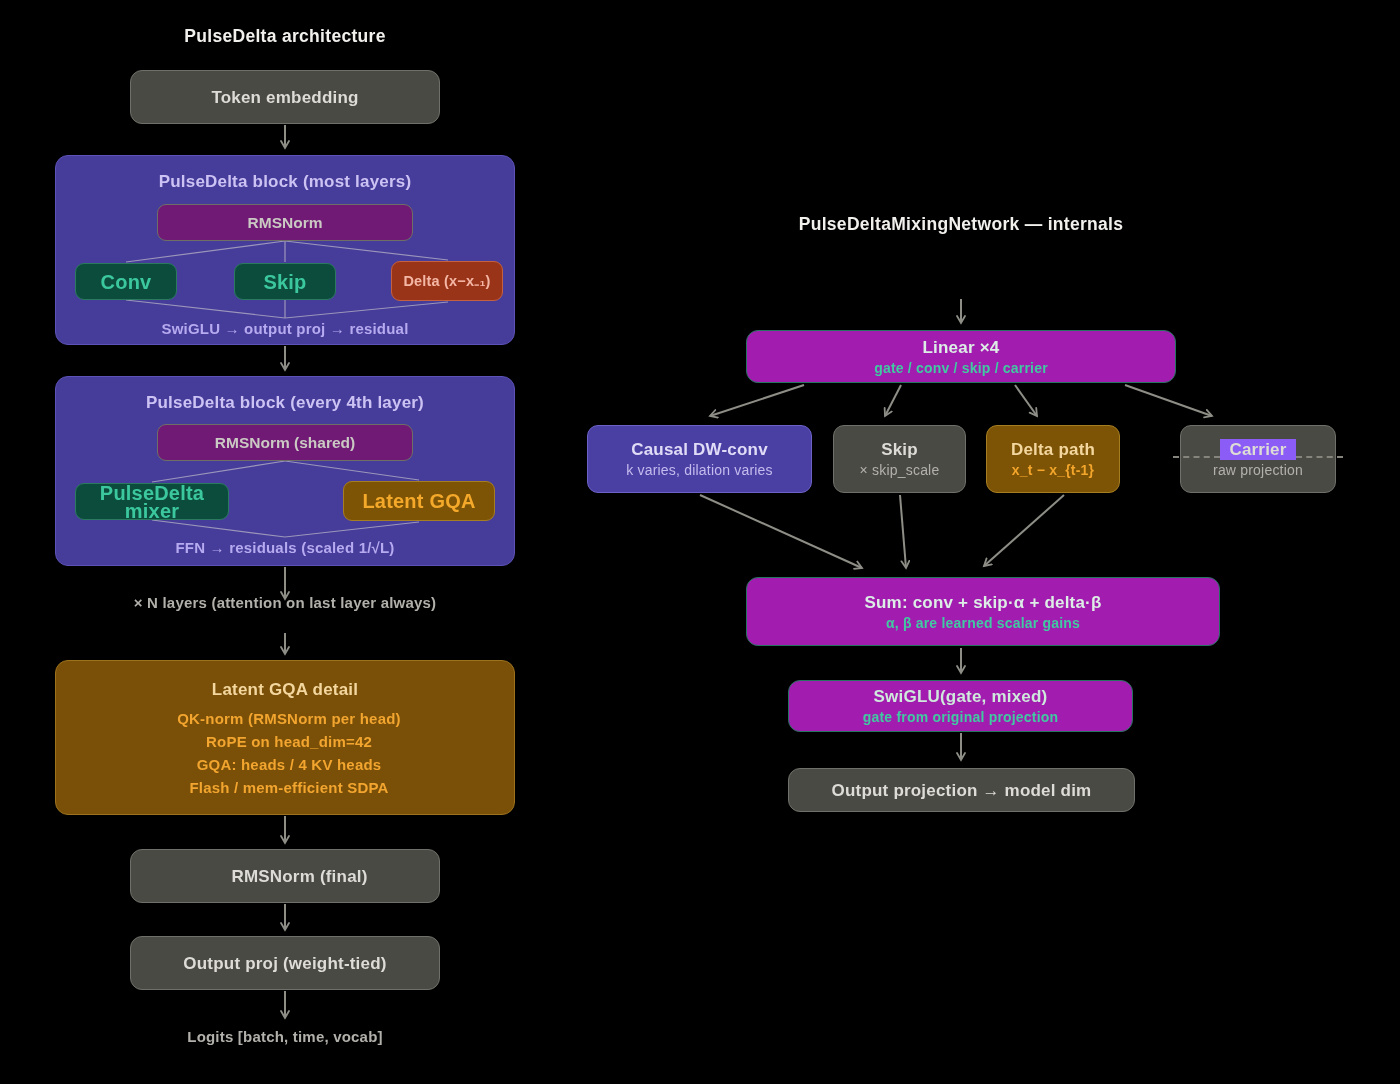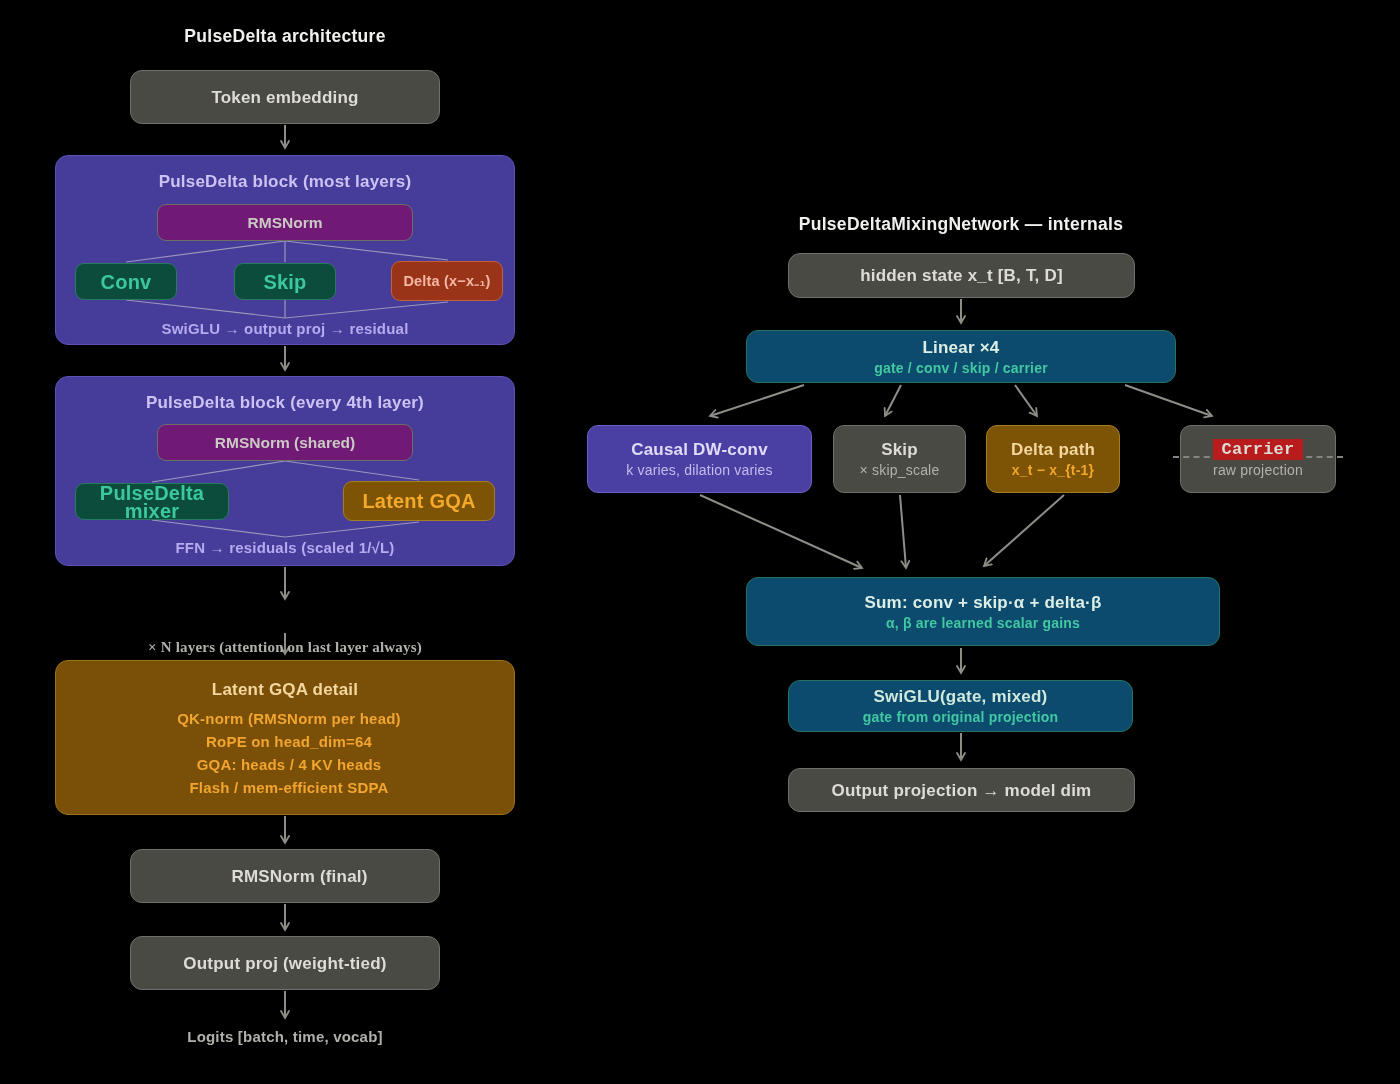--- a/index.html
+++ b/index.html
@@ -16,21 +16,21 @@
   .node .t{font-weight:700;font-size:17px;line-height:21px;letter-spacing:.2px;}
   .node .s{font-size:14px;line-height:18px;font-weight:400;letter-spacing:.2px;}
   .sm{border-radius:9px;}
   .sm .t{font-size:20px;line-height:18px;font-weight:700;}
 
   .gray{background:#4a4a45;border:1.5px solid #70706a;color:#dbd9d3;justify-content:center;}
   .gray .t{color:#dedcd6;}
   .gray .s{color:#b3b1ab;}
   .gray-inner{background:#701a75;border:1.5px solid #6e6e67;color:#cbc9c3;font-size:15.5px;font-weight:600;}
 
-  .teal{background:#0c4a6e;border:1.5px solid #26735f;}
+  .teal{background:#a21caf;border:1.5px solid #26735f;}
   .teal .t{color:#ddeee6;}
   .teal .s{color:#41c9a1;font-weight:600;}
 
   .indigo-sm{background:#4a3fa3;border:1.5px solid #6c61c5;}
   .indigo-sm .t{color:#e0dcf7;}
   .indigo-sm .s{color:#c4bbee;}
 
   .amber-sm{background:#7d5305;border:1.5px solid #a67e22;}
   .amber-sm .t{color:#f3d79f;}
   .amber-sm .s{color:#f3a62b;font-weight:600;}
@@ -46,21 +46,21 @@
   .h1{position:absolute;z-index:2;text-align:center;font-size:17.5px;font-weight:700;color:#f1f0ed;letter-spacing:.3px;}
 
   .amber-big{
     position:absolute;z-index:2;box-sizing:border-box;border-radius:13px;
     background:#7a4f07;border:1.5px solid #9d721d;text-align:center;
   }
   .amber-big .bt{font-size:17px;font-weight:700;color:#f3d79f;margin-top:19px;letter-spacing:.2px;}
   .amber-big .bl{font-size:15px;line-height:23px;font-weight:600;color:#f2a52f;margin-top:7px;letter-spacing:.2px;margin-left:8px;}
 
   .carrier .dash-line{position:absolute;left:-8px;right:-8px;top:30px;border-top:2px dashed #85857e;z-index:0;}
-  .carrier .t{position:relative;z-index:1;background:#b91c1c;padding:0 9px;font-family:Liberation Mono, monospace;}
+  .carrier .t{position:relative;z-index:1;background:#8b5cf6;padding:0 9px;}
   .carrier .s{position:relative;z-index:1;}
 </style>
 </head>
 <body>
 
 <div id="canvas">
 
   <svg id="wires" width="1400" height="1084">
     <defs>
       <marker id="arr" markerUnits="userSpaceOnUse" markerWidth="14" markerHeight="14" refX="8" refY="5" orient="auto">
@@ -134,45 +134,42 @@
     <span>RMSNorm (shared)</span>
   </div>
   <div class="node green-sm sm" style="left:75px;top:483px;width:154px;height:37px;">
     <span class="t">PulseDelta mixer</span>
   </div>
   <div class="node amber-sm sm" style="left:343px;top:481px;width:152px;height:40px;">
     <span class="t" style="color:#f5a92a;">Latent GQA</span>
   </div>
   <div class="foot" style="left:55px;top:539px;width:460px;">FFN → residuals (scaled 1/√L)</div>
 
-  <div class="note" style="left:35px;top:639px;width:500px;font-family:Liberation Serif, serif;">× N layers (attention on last layer always)</div>
+  <div class="note" style="left:35px;top:594px;width:500px;">× N layers (attention on last layer always)</div>
 
   <div class="amber-big" style="left:55px;top:660px;width:460px;height:155px;">
     <div class="bt">Latent GQA detail</div>
     <div class="bl">
       <div>QK-norm (RMSNorm per head)</div>
-      <div>RoPE on head_dim=64</div>
+      <div>RoPE on head_dim=42</div>
       <div>GQA: heads / 4 KV heads</div>
       <div>Flash / mem-efficient SDPA</div>
     </div>
   </div>
 
   <div class="node gray" style="left:130px;top:849px;width:310px;height:54px;padding-left:29px;">
     <span class="t">RMSNorm (final)</span>
   </div>
   <div class="node gray" style="left:130px;top:936px;width:310px;height:54px;">
     <span class="t">Output proj (weight-tied)</span>
   </div>
   <div class="note" style="left:85px;top:1028px;width:400px;">Logits [batch, time, vocab]</div>
 
   <div class="h1" style="left:711px;top:214px;width:500px;">PulseDeltaMixingNetwork — internals</div>
 
-  <div class="node gray" style="left:788px;top:253px;width:347px;height:45px;">
-    <span class="t">hidden state x_t [B, T, D]</span>
-  </div>
 
   <div class="node teal" style="left:746px;top:330px;width:430px;height:53px;">
     <span class="t">Linear ×4</span>
     <span class="s">gate / conv / skip / carrier</span>
   </div>
 
   <div class="node indigo-sm" style="left:587px;top:425px;width:225px;height:68px;border-radius:11px;">
     <span class="t">Causal DW-conv</span>
     <span class="s">k varies, dilation varies</span>
   </div>

